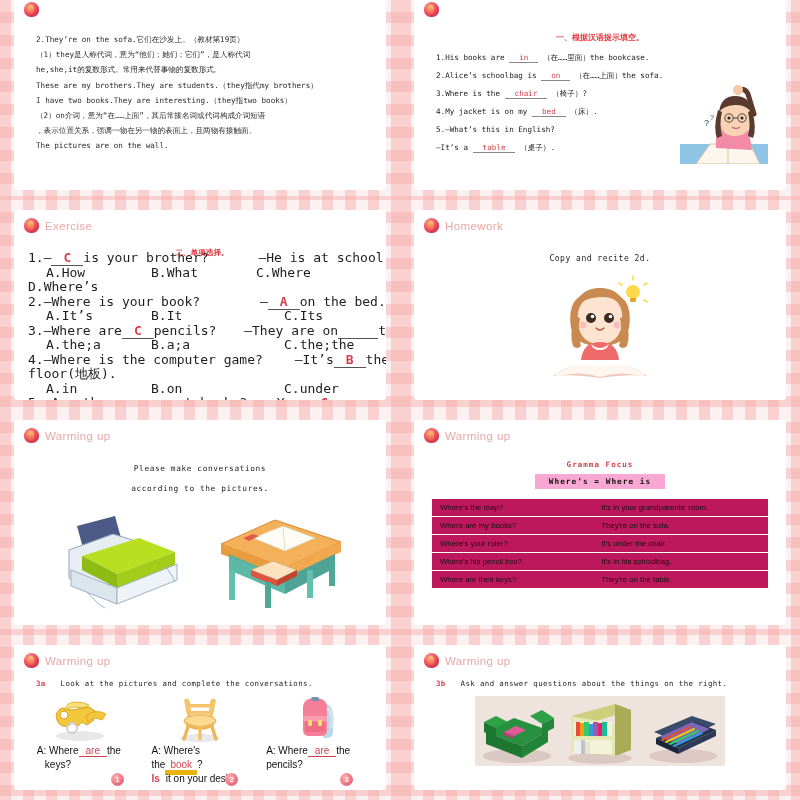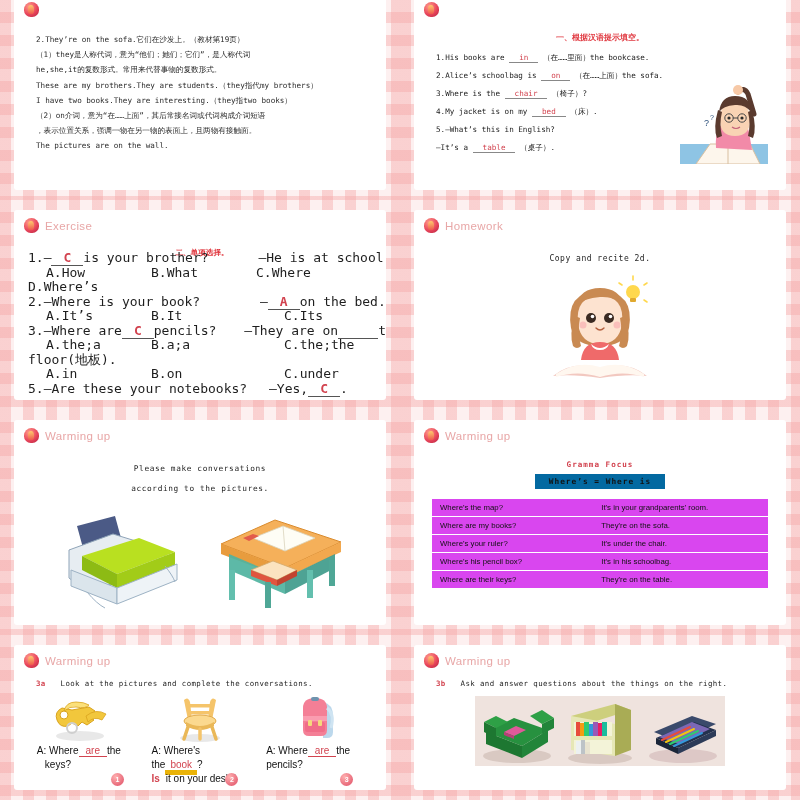--- a/index.html
+++ b/index.html
@@ -60,24 +60,24 @@
 
   
   .wu-text { text-align:center; font-size:7.8px; line-height:18px; color:#1e1e1e; margin-top:16px;
              font-family:"DejaVu Sans Mono","Liberation Mono",monospace; letter-spacing:.6px; }
   .pics { display:flex; justify-content:space-around; align-items:center; margin-top:10px; padding:0 30px; }
 
   
   .gf { text-align:center; margin-top:16px; }
   .gf .t1 { font-size:7.6px; color:#d2434f; font-weight:bold;
             font-family:"DejaVu Sans Mono","Liberation Mono",monospace; letter-spacing:1px;}
-  .gf .t2 { display:inline-block; margin-top:5px; background:#0369a1; color:#111;
+  .gf .t2 { display:inline-block; margin-top:5px; background:#f9a8d4; color:#111;
             font-size:7.8px; font-weight:bold; padding:3px 14px; letter-spacing:1px;
             font-family:"DejaVu Sans Mono","Liberation Mono",monospace; }
-  .gtbl { margin:10px 18px 0; background:#d946ef; }
+  .gtbl { margin:10px 18px 0; background:#be185d; }
   .gtbl .tr { display:flex; border-bottom:1.5px solid #fff; }
   .gtbl .tr:last-child { border-bottom:none; }
   .gtbl .td { padding:4px 8px; font-size:7.8px; color:#111; }
   .gtbl .td.q { width:48%; }
 
   
   .t3 { padding:10px 0 0 22px; font-size:7.4px; color:#1e1e1e; white-space:nowrap;
         font-family:"DejaVu Sans Mono","Liberation Mono",monospace; letter-spacing:.4px; }
   .t3 .lbl { color:#d2434f; font-weight:bold; margin-right:10px; }
   .items3a { display:flex; justify-content:space-around; margin-top:6px; padding:0 14px; }
@@ -217,20 +217,24 @@
         <div class="row">
           <span>3.—Where are</span><span class="ans">C</span><span>pencils?</span>
           <span style="margin-left:20px">—They are on</span><span class="emptyline"></span><span>table.</span>
         </div>
         <div class="row opts">
           <span>A.the;a</span>
           <span>B.a;a</span>
           <span style="padding-left:28px">C.the;the</span>
         </div>
 
+        <div class="row">
+          <span>4.—Where is the computer game?</span>
+          <span style="margin-left:24px">—It’s</span><span class="ans">B</span><span>the</span>
+        </div>
         <div class="row">floor(地板).</div>
         <div class="row opts">
           <span>A.in</span>
           <span>B.on</span>
           <span style="padding-left:28px">C.under</span>
         </div>
 
         <div class="row">
           <span>5.—Are these your notebooks?</span>
           <span style="margin-left:14px">—Yes,</span><span class="ans">C</span><span>.</span>

